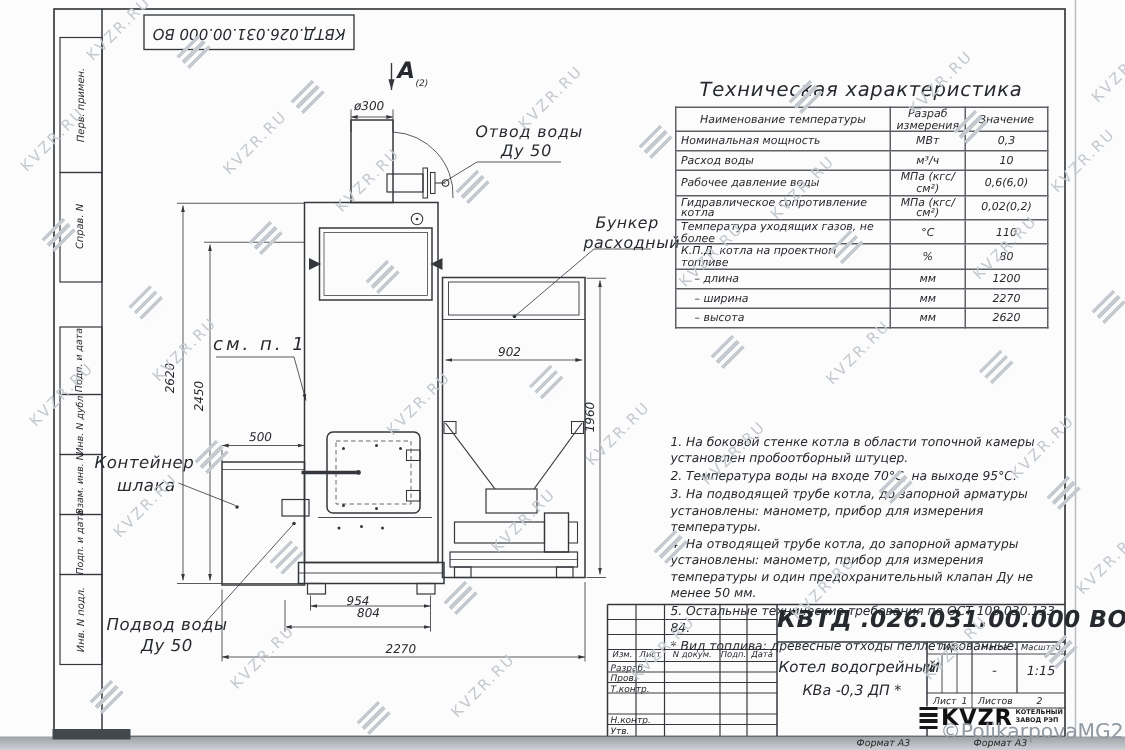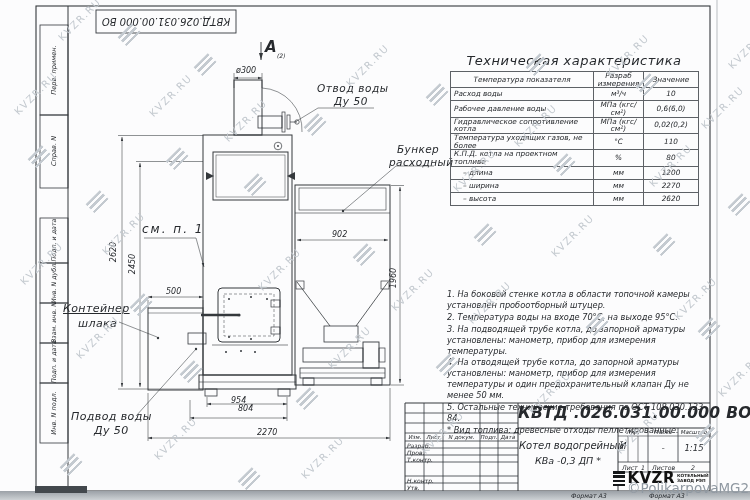--- a/index.html
+++ b/index.html
@@ -202,21 +202,21 @@
   <div class="txt rot90" style="left:24px;top:399px;width:60px;height:28px;line-height:28px;font-size:6.6px;">Инв. N подл.</div>
 
   <div class="txt" style="left:265px;top:38px;font-size:15px;font-weight:bold;">А</div>
   <div class="txt" style="left:277px;top:52px;font-size:6px;">(2)</div>
   <div class="txt" style="left:236px;top:66px;font-size:8px;">ø300</div>
   <div class="txt" style="left:317px;top:82px;font-size:10.5px;letter-spacing:.6px;">Отвод воды</div>
   <div class="txt" style="left:334px;top:95px;font-size:10.5px;letter-spacing:.6px;">Ду 50</div>
   <div class="txt" style="left:397px;top:143px;font-size:10.5px;letter-spacing:.4px;">Бункер</div>
   <div class="txt" style="left:389px;top:156px;font-size:10.5px;letter-spacing:.4px;">расходный</div>
   <div class="txt" style="left:142px;top:222px;font-size:12px;letter-spacing:2px;">см. п. 1</div>
-  <div class="txt" style="left:63px;top:302px;font-size:11px;letter-spacing:.4px;text-decoration:underline;">Контейнер</div>
+  <div class="txt" style="left:63px;top:302px;font-size:11px;letter-spacing:.4px;">Контейнер</div>
   <div class="txt" style="left:78px;top:317px;font-size:11px;letter-spacing:.4px;">шлака</div>
   <div class="txt" style="left:71px;top:410px;font-size:11px;letter-spacing:.4px;">Подвод воды</div>
   <div class="txt" style="left:94px;top:424px;font-size:11px;letter-spacing:.4px;">Ду 50</div>
   <div class="txt rot90" style="left:94px;top:247px;width:40px;height:10px;line-height:10px;font-size:8px;">2620</div>
   <div class="txt rot90" style="left:113px;top:259px;width:40px;height:10px;line-height:10px;font-size:8px;">2450</div>
   <div class="txt" style="left:166px;top:287px;font-size:8px;">500</div>
   <div class="txt" style="left:332px;top:230px;font-size:8px;">902</div>
   <div class="txt rot90" style="left:374px;top:273px;width:40px;height:10px;line-height:10px;font-size:8px;">1960</div>
   <div class="txt" style="left:238px;top:404px;font-size:8px;">804</div>
   <div class="txt" style="left:231px;top:396px;font-size:8px;">954</div>
@@ -225,27 +225,32 @@
   <div class="txt" style="left:450px;top:53px;width:248px;text-align:center;font-size:13px;letter-spacing:.5px;">Техническая характеристика</div>
 
   <table class="spec">
     <colgroup>
         <col style="width:143px">
         <col style="width:50px">
         <col style="width:55px">
       </colgroup>
     <tbody>
         <tr>
-      <td class="hd">Температура показателя</td>
+      <td class="hd">Наименование температуры</td>
       <td class="hd">
         <div>Разраб</div>
         <div>измерения</div>
       </td>
       <td class="hd">Значение</td>
     </tr>
+    <tr>
+          <td>Номинальная мощность</td>
+          <td class="c">МВт</td>
+          <td class="c">0,3</td>
+        </tr>
     <tr>
           <td>Расход воды</td>
           <td class="c">м³/ч</td>
           <td class="c">10</td>
         </tr>
     <tr>
           <td>Рабочее давление воды</td>
           <td class="c">МПа (кгс/см²)</td>
           <td class="c">0,6(6,0)</td>
         </tr>

